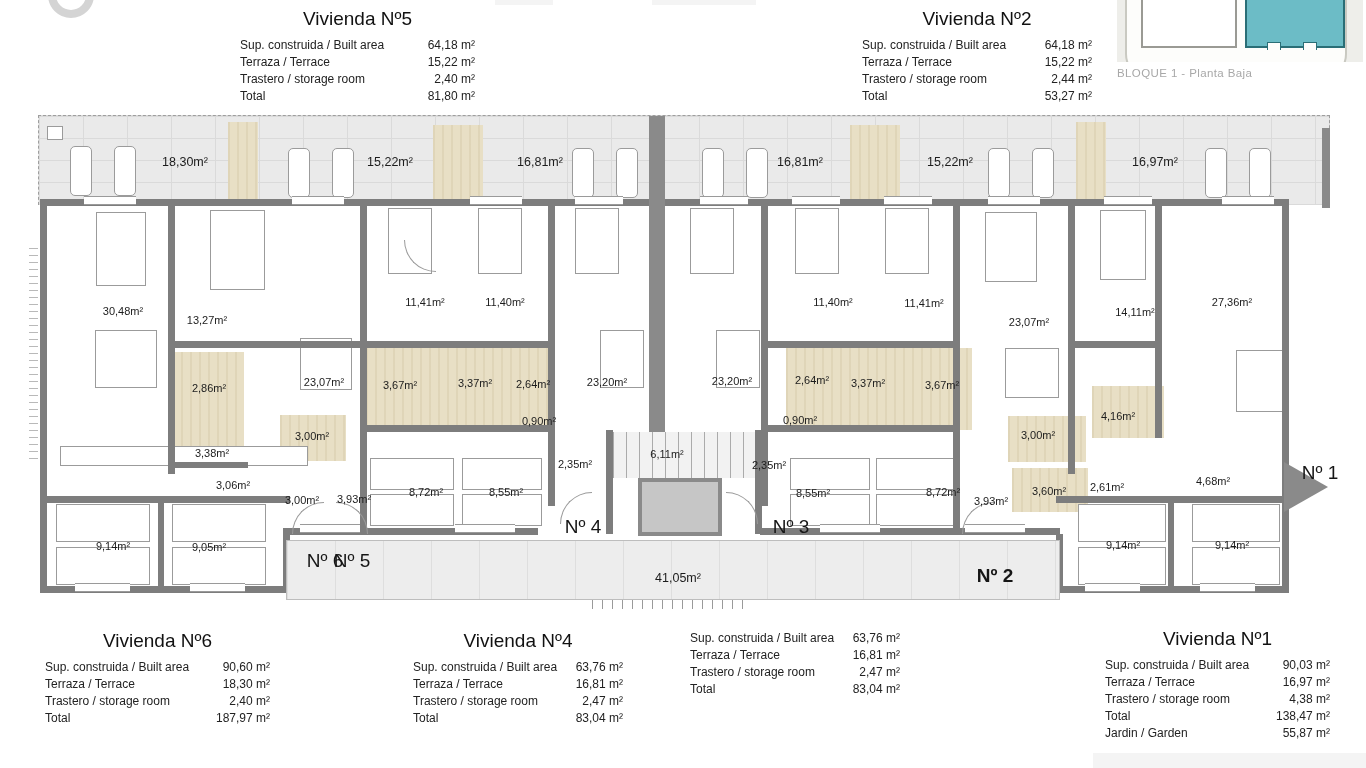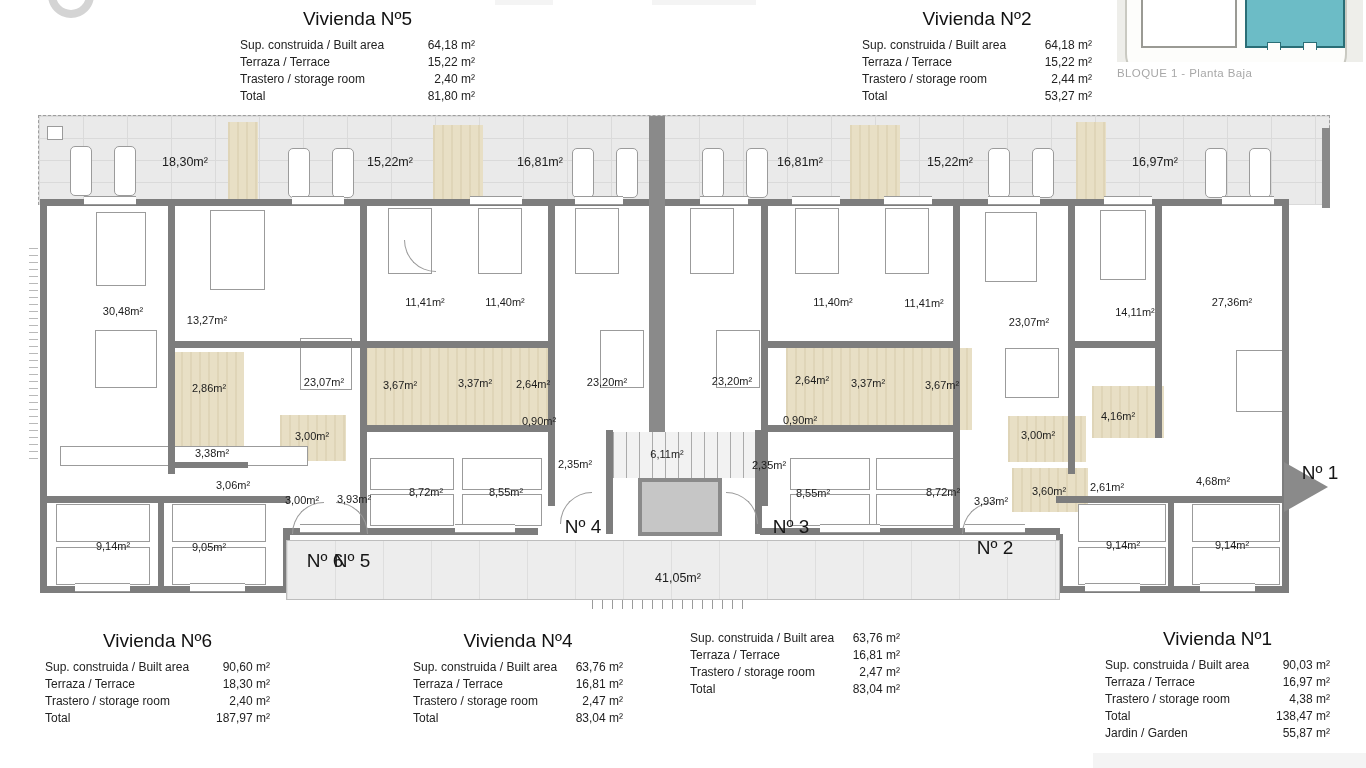--- a/index.html
+++ b/index.html
@@ -370,15 +370,15 @@
     <span class="arealbl" style="left: 1213px; top: 481px; text-align: right;">4,68m²</span>
     <span class="arealbl" style="left: 113px; top: 546px;">9,14m²</span>
     <span class="arealbl" style="left: 209px; top: 547px;">9,05m²</span>
     <span class="arealbl" style="left: 1123px; top: 545px;">9,14m²</span>
     <span class="arealbl" style="left: 1232px; top: 545px;">9,14m²</span>
     <span class="arealbl big" style="left: 678px; top: 578px;">41,05m²</span>
     <span class="entlbl" style="left: 325px; top: 561px;">Nº 6</span>
     <span class="entlbl" style="left: 352px; top: 561px;">Nº 5</span>
     <span class="entlbl" style="left: 583px; top: 527px;">Nº 4</span>
     <span class="entlbl" style="left: 791px; top: 527px;">Nº 3</span>
-    <span class="entlbl" style="left: 995px; top: 548px;">Nº 2</span>
+    <span class="entlbl" style="left: 995px; top: 576px; font-weight: bold;">Nº 2</span>
     <span class="entlbl" style="left: 1320px; top: 473px;">Nº 1</span>
   </div>
 
 </body></html>

